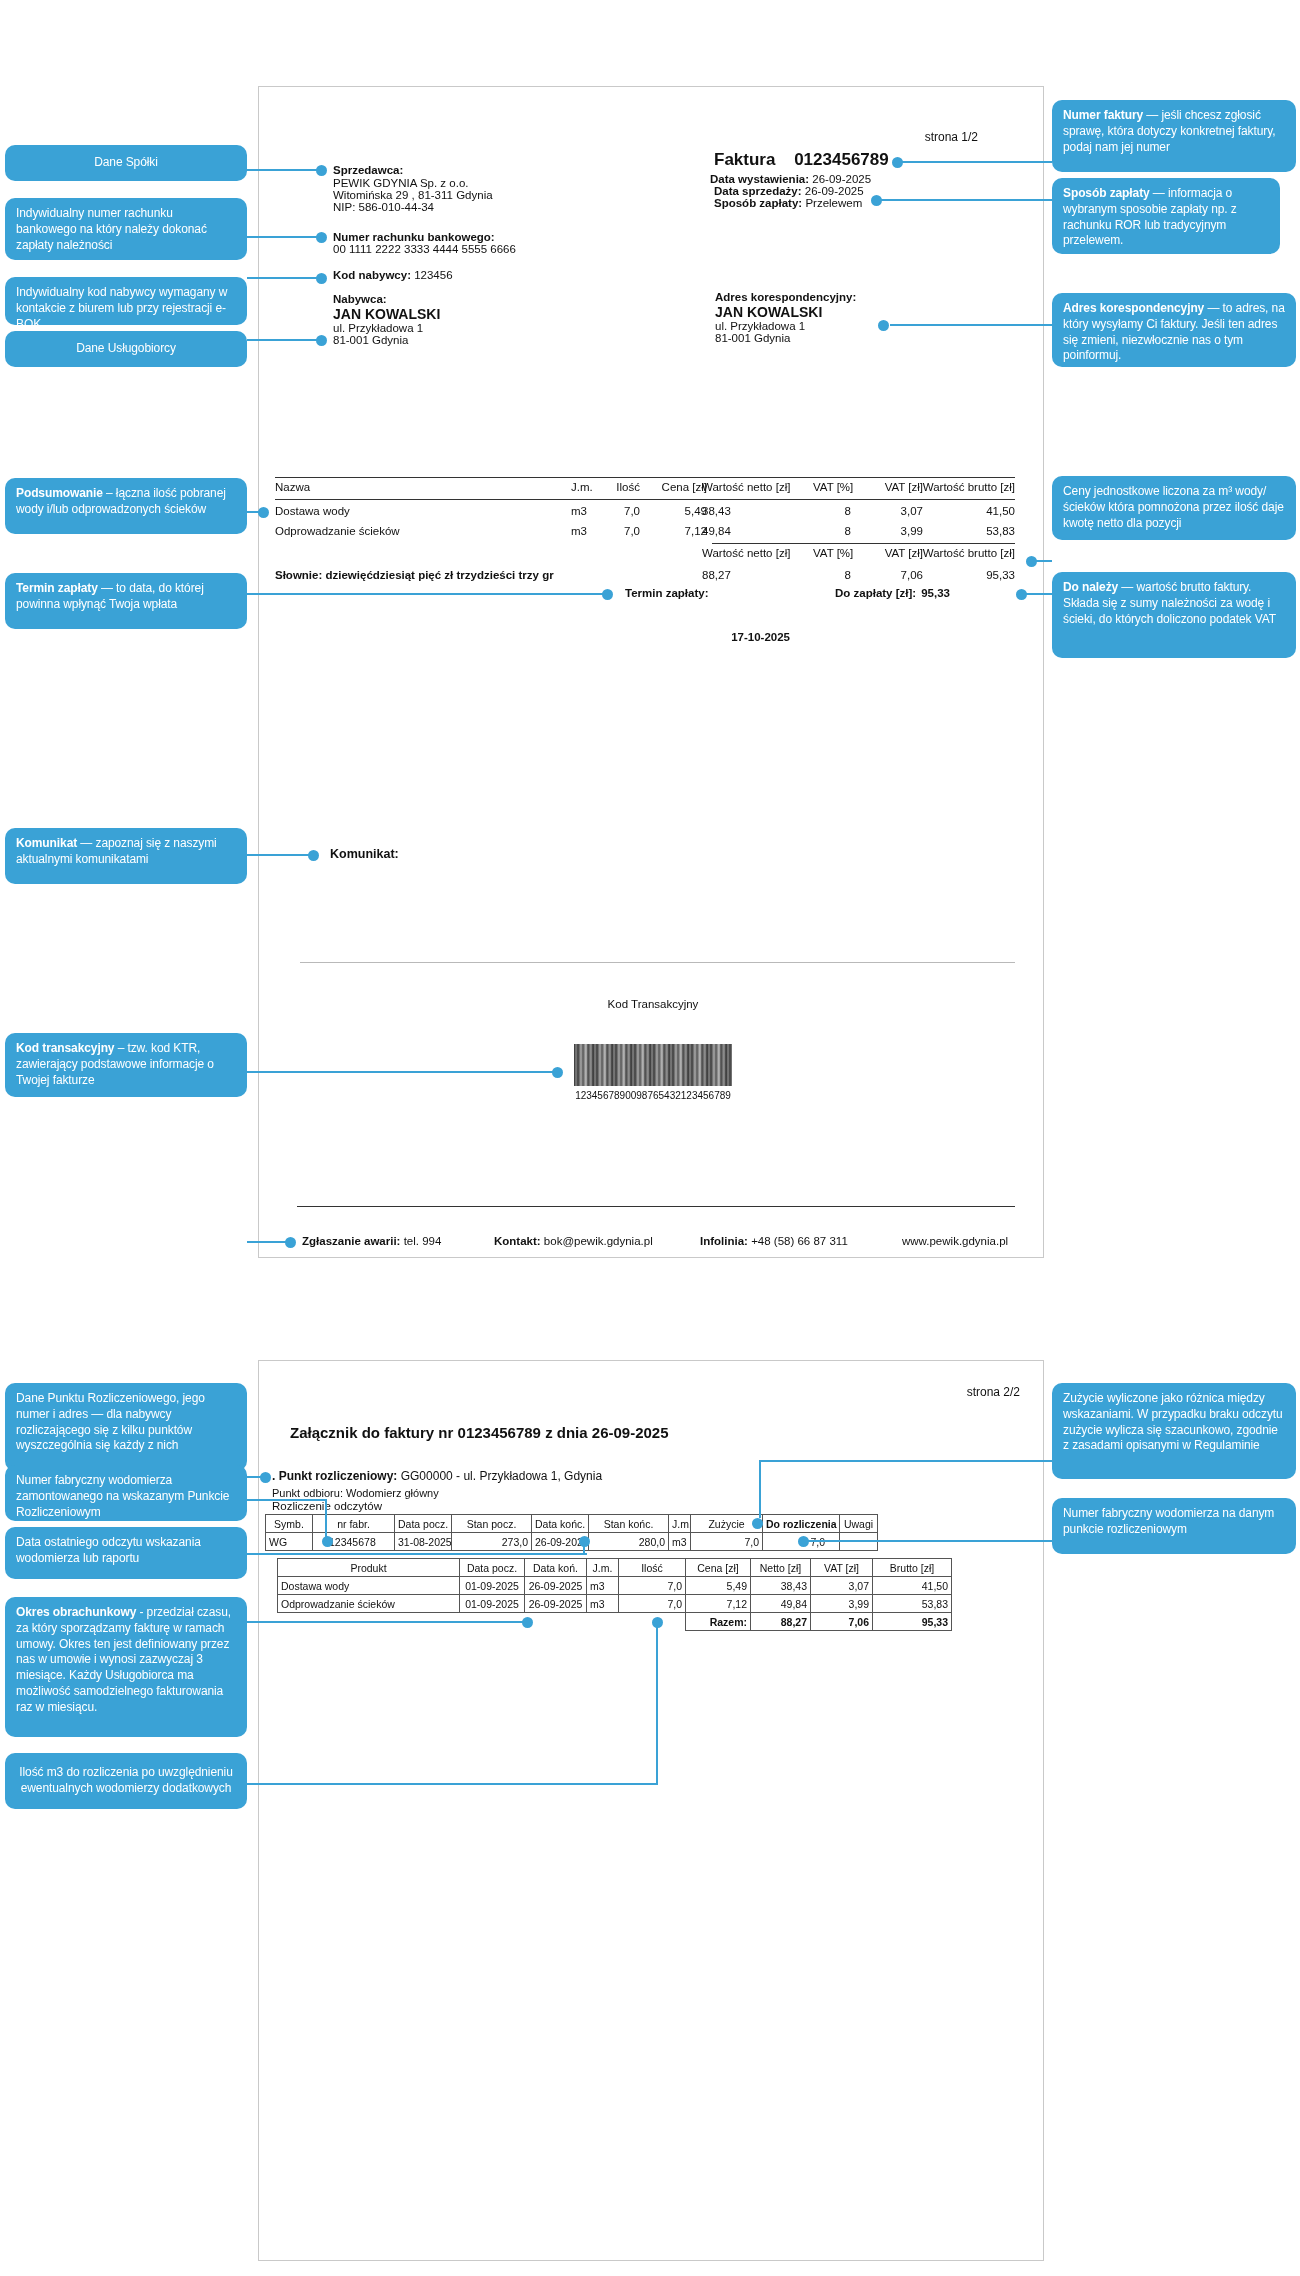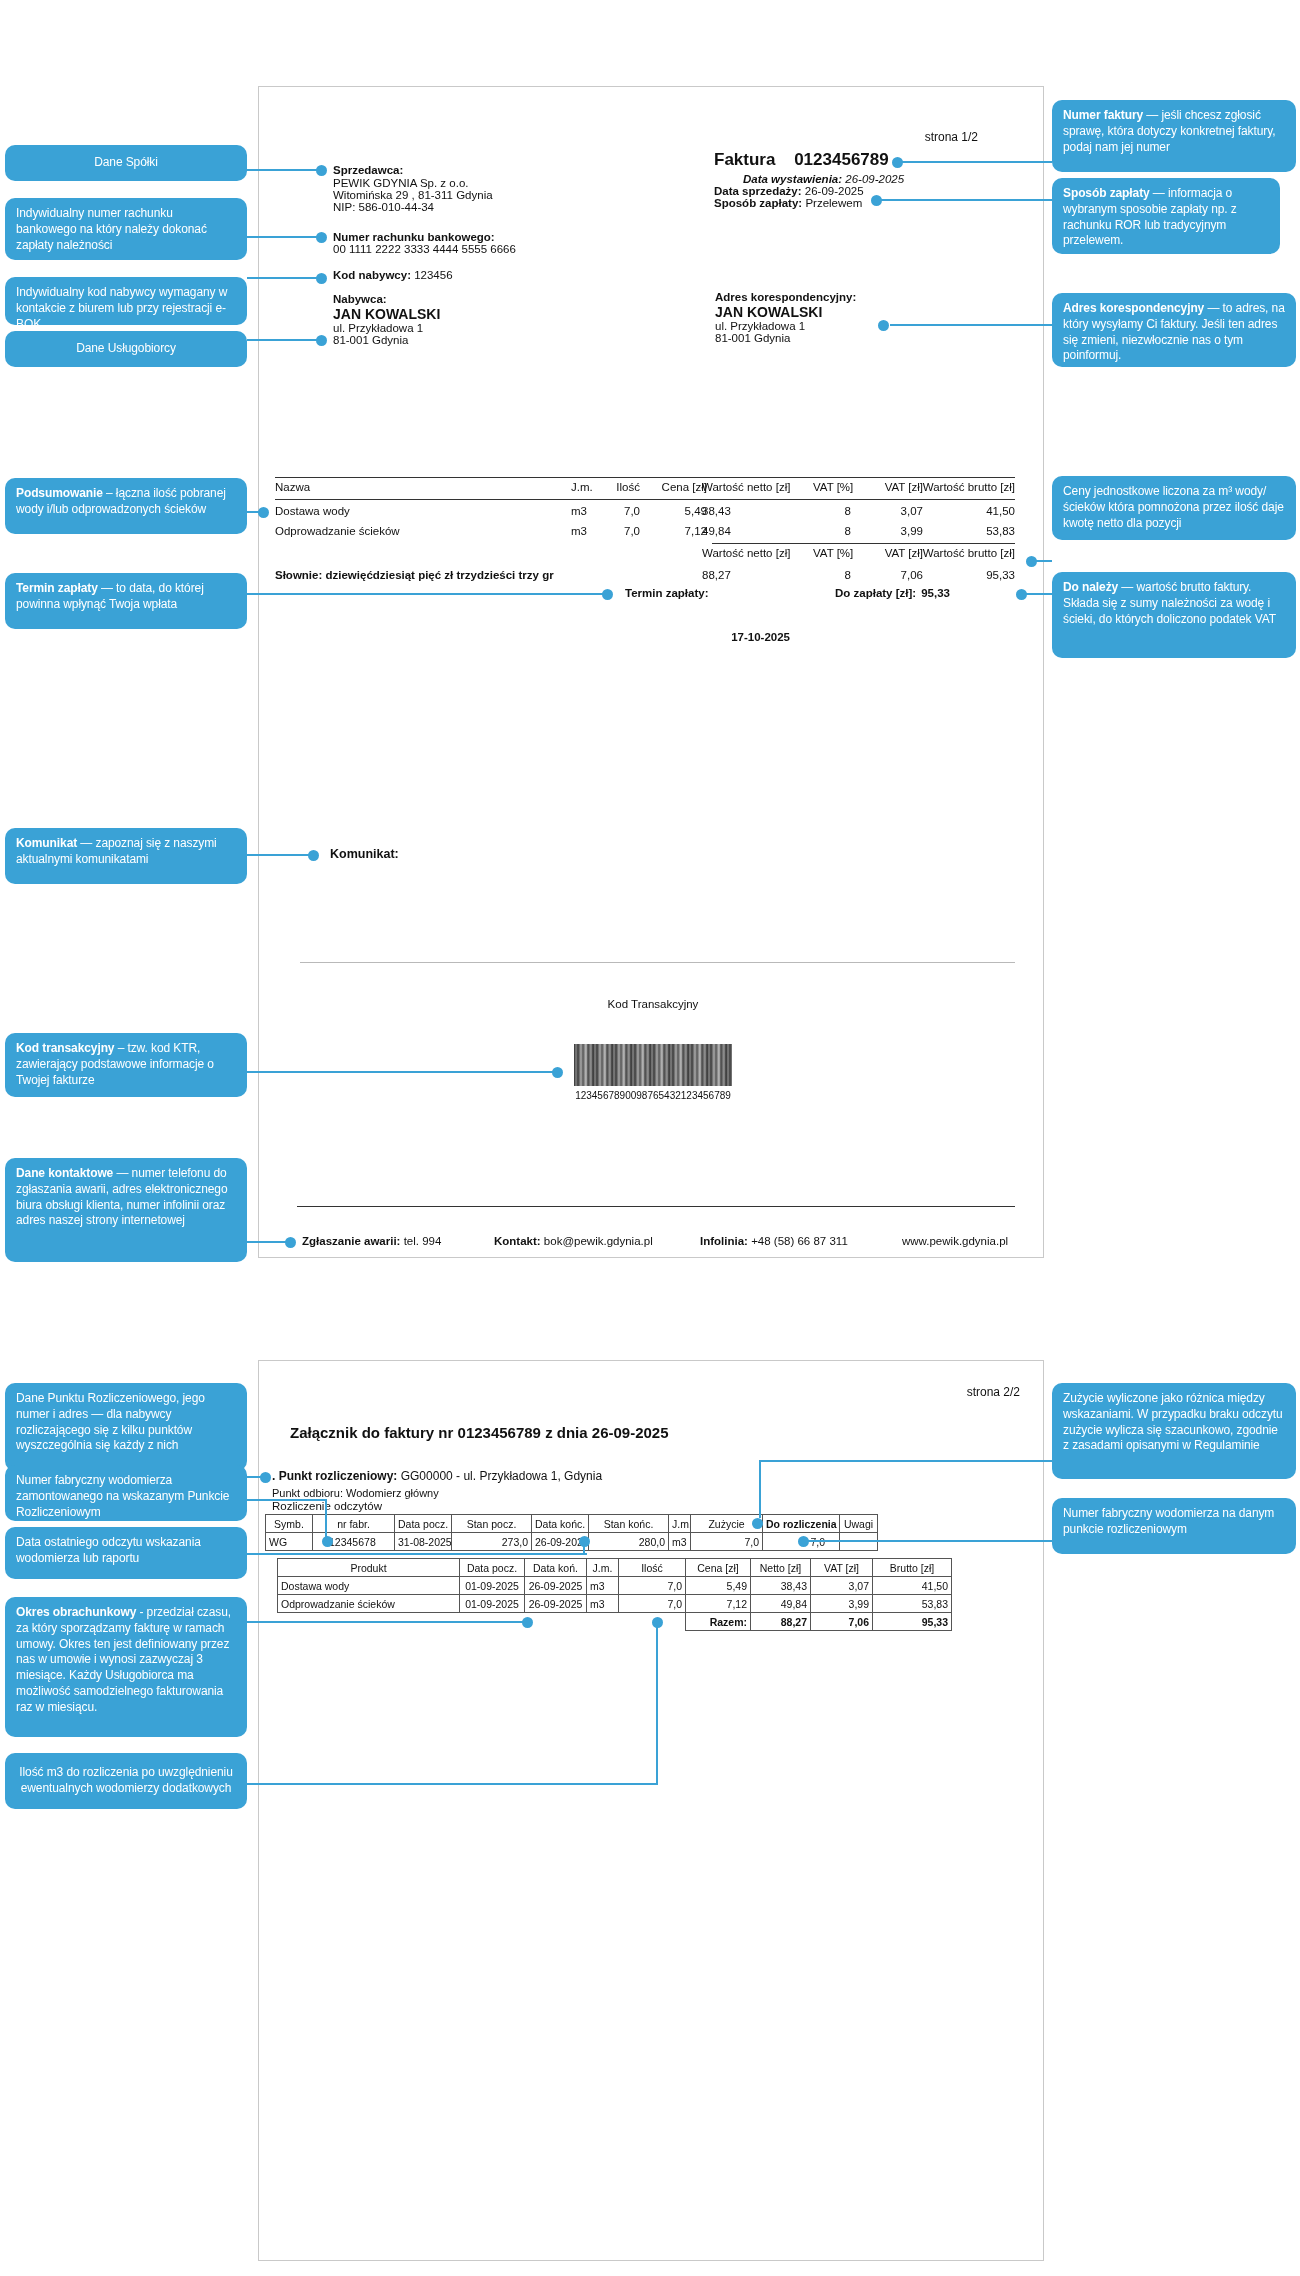--- a/index.html
+++ b/index.html
@@ -42,21 +42,21 @@
 
   <div class="sheet" style="left:258px;top:86px;width:784px;height:1170px;"></div>
   <div class="sheet" style="left:258px;top:1360px;width:784px;height:899px;"></div>
 
   <div class="t" style="left:878px;top:131px;width:100px;text-align:right;font-size:12px;">strona 1/2</div>
 
   <div class="t" style="left:714px;top:150px;font-size:17px;font-weight:bold;">
     <span>Faktura</span>
     <span style="margin-left:14px;">0123456789</span>
   </div>
-  <div class="t" style="left:743px;top:173px;font-style:italic;"><span class="b">Data wystawienia:</span> <span>26-09-2025</span></div>
+  <div class="t" style="left:710px;top:173px;"><span class="b">Data wystawienia:</span> <span>26-09-2025</span></div>
   <div class="t" style="left:714px;top:185px;"><span class="b">Data sprzedaży:</span> <span>26-09-2025</span></div>
   <div class="t" style="left:714px;top:197px;"><span class="b">Sposób zapłaty:</span> <span>Przelewem</span></div>
 
   <div class="t b" style="left:333px;top:164px;">Sprzedawca:</div>
   <div class="t" style="left:333px;top:177px;">PEWIK GDYNIA Sp. z o.o.</div>
   <div class="t" style="left:333px;top:189px;">Witomińska 29 , 81-311 Gdynia</div>
   <div class="t" style="left:333px;top:201px;">NIP: 586-010-44-34</div>
 
   <div class="t b" style="left:333px;top:231px;">Numer rachunku bankowego:</div>
   <div class="t" style="left:333px;top:243px;">00 1111 2222 3333 4444 5555 6666</div>
@@ -258,21 +258,20 @@
     </div>
   <div class="callout" style="left:5px;top:198px;width:242px;height:62px;"><span>Indywidualny numer rachunku bankowego na który należy dokonać zapłaty należności</span></div>
   <div class="callout" style="left:5px;top:277px;width:242px;height:48px;"><span>Indywidualny kod nabywcy wymagany w kontakcie z biurem lub przy rejestracji e-BOK</span></div>
   <div class="callout center" style="left:5px;top:331px;width:242px;height:36px;">
       <span>Dane Usługobiorcy</span>
     </div>
   <div class="callout" style="left:5px;top:478px;width:242px;height:56px;"><span class="lead">Podsumowanie</span><span> – łączna ilość pobranej wody i/lub odprowadzonych ścieków</span></div>
   <div class="callout" style="left:5px;top:573px;width:242px;height:56px;"><span class="lead">Termin zapłaty</span><span> — to data, do której powinna wpłynąć Twoja wpłata</span></div>
   <div class="callout" style="left:5px;top:828px;width:242px;height:56px;"><span class="lead">Komunikat</span><span> — zapoznaj się z naszymi aktualnymi komunikatami</span></div>
   <div class="callout" style="left:5px;top:1033px;width:242px;height:64px;"><span class="lead">Kod transakcyjny</span><span> – tzw. kod KTR, zawierający podstawowe informacje o Twojej fakturze</span></div>
-  <div class="callout" style="left:5px;top:1158px;width:242px;height:104px;"><span class="lead">Dane kontaktowe</span><span> — numer telefonu do zgłaszania awarii, adres elektronicznego biura obsługi klienta, numer infolinii oraz adres naszej strony internetowej</span></div>
 
   <div class="callout" style="left:1052px;top:100px;width:244px;height:72px;"><span class="lead">Numer faktury</span><span> — jeśli chcesz zgłosić sprawę, która dotyczy konkretnej faktury, podaj nam jej numer</span></div>
   <div class="callout" style="left:1052px;top:178px;width:228px;height:76px;"><span class="lead">Sposób zapłaty</span><span> — informacja o wybranym sposobie zapłaty np. z rachunku ROR lub tradycyjnym przelewem.</span></div>
   <div class="callout" style="left:1052px;top:293px;width:244px;height:74px;"><span class="lead">Adres korespondencyjny</span><span> — to adres, na który wysyłamy Ci faktury. Jeśli ten adres się zmieni, niezwłocznie nas o tym poinformuj.</span></div>
   <div class="callout" style="left:1052px;top:476px;width:244px;height:64px;"><span>Ceny jednostkowe liczona za m³ wody/ścieków która pomnożona przez ilość daje kwotę netto dla pozycji</span></div>
   <div class="callout" style="left:1052px;top:572px;width:244px;height:86px;"><span class="lead">Do należy</span><span> — wartość brutto faktury. Składa się z sumy należności za wodę i ścieki, do których doliczono podatek VAT</span></div>
 
   <div class="callout" style="left:5px;top:1383px;width:242px;height:88px;"><span>Dane Punktu Rozliczeniowego, jego numer i adres — dla nabywcy rozliczającego się z kilku punktów wyszczególnia się każdy z nich</span></div>
   <div class="callout" style="left:5px;top:1465px;width:242px;height:56px;"><span>Numer fabryczny wodomierza zamontowanego na wskazanym Punkcie Rozliczeniowym</span></div>
   <div class="callout" style="left:5px;top:1527px;width:242px;height:52px;"><span>Data ostatniego odczytu wskazania wodomierza lub raportu</span></div>

